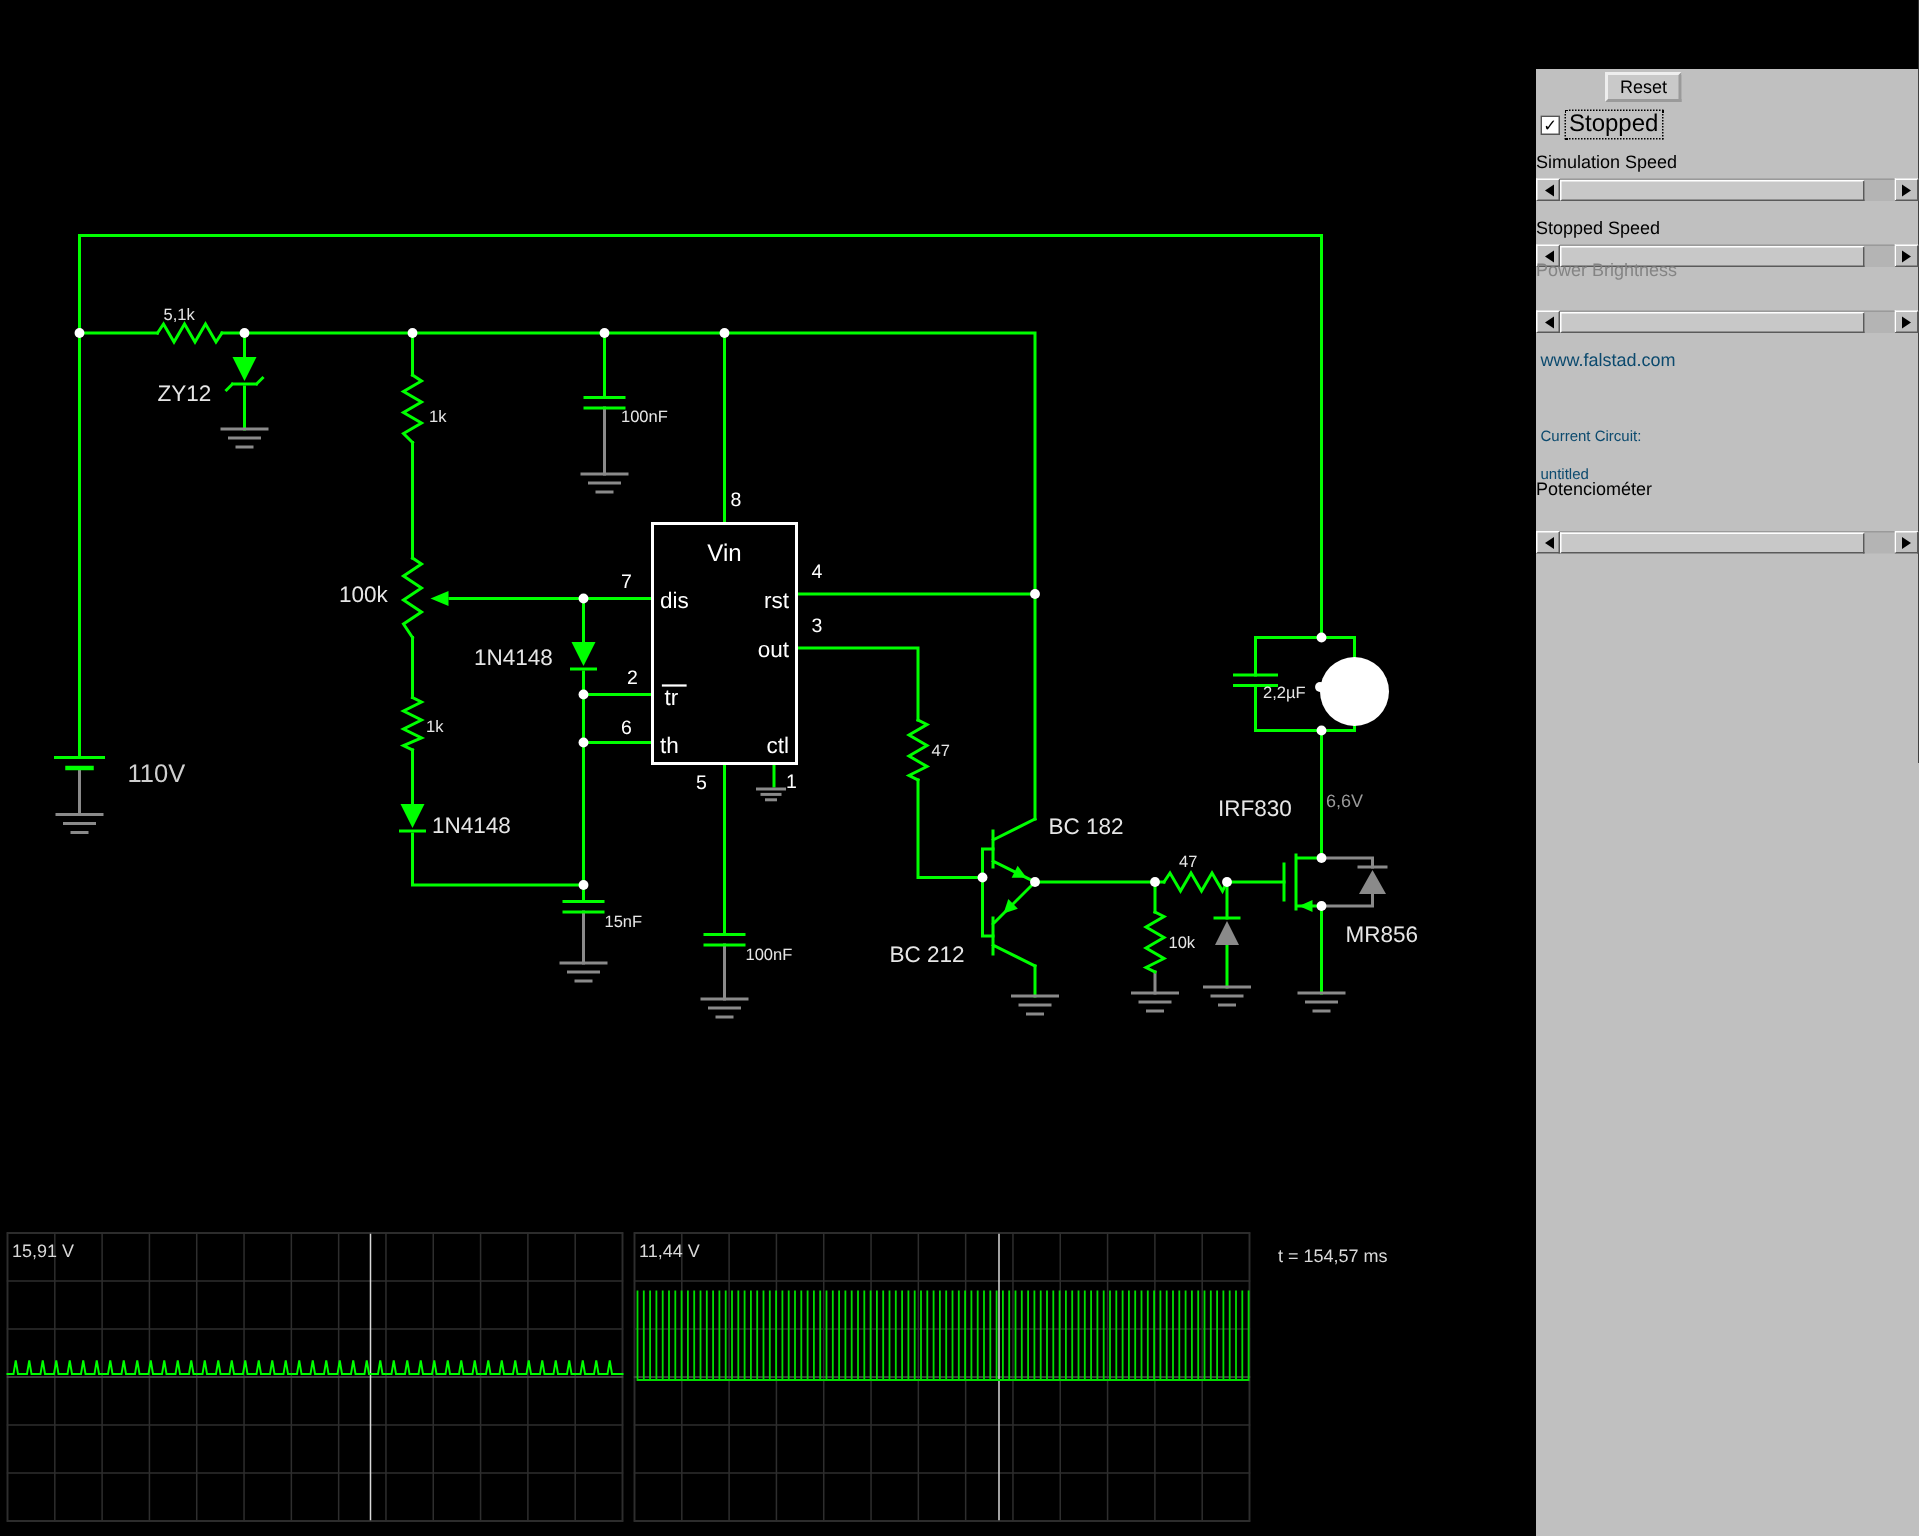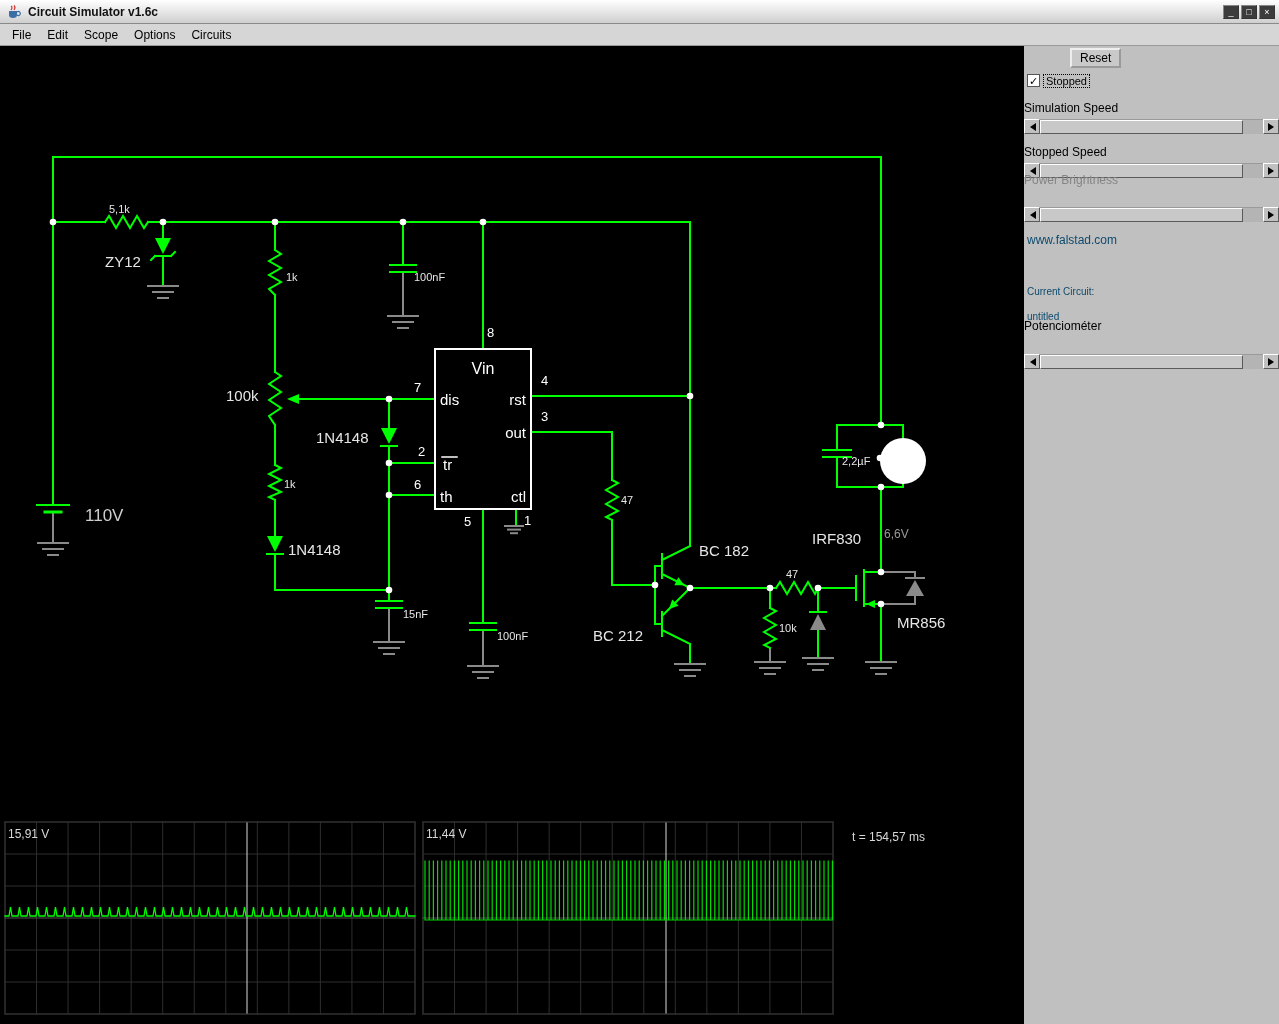--- a/index.html
+++ b/index.html
@@ -34,60 +34,40 @@
   .chipvin{font-size:16px;fill:#ffffff;}
   .scope-label{font-size:12px;fill:#d8d8d8;}
 
   
   .sidebar{position:absolute;left:1024px;top:46px;width:255px;height:978px;background:#c0c0c0;}
   .reset-btn{position:absolute;left:2px;top:2px;height:20px;padding:1px 8px;font-size:12px;
     font-family:"Liberation Sans",sans-serif;background:#c9c9c9;border:2px outset #eee;color:#000;margin-left:44px;}
   .stopped-row{position:absolute;left:3px;top:28px;display:flex;align-items:center;gap:4px;}
   .checkbox{width:13px;height:13px;background:#fff;border:1px solid #555;font-size:11px;
     line-height:12px;text-align:center;color:#000;}
-  .stopped-label{font-size:11px;color:#000;outline:1px dotted #000;padding:0 2px;}
+  .stopped-label{font-size:16px;color:#000;outline:1px dotted #000;padding:0 2px;}
   .sl-label{position:absolute;left:0;width:100%;text-align:left;font-size:12px;color:#000;}
   .sl-label.disabled{color:#848484;}
   .slider{position:absolute;left:0;width:100%;height:15px;display:flex;}
   .sl-btn{width:16px;height:15px;background:#c0c0c0;border:1px solid;
     border-color:#fff #5a5a5a #5a5a5a #fff;display:flex;align-items:center;justify-content:center;flex:0 0 auto;}
   .tri-l{width:0;height:0;border:4px solid transparent;border-right:6px solid #000;margin-left:-3px;}
   .tri-r{width:0;height:0;border:4px solid transparent;border-left:6px solid #000;margin-right:-3px;}
   .sl-track{flex:1;background:#b4b4b4;position:relative;border-top:1px solid #9a9a9a;}
   .sl-thumb{position:absolute;left:0;top:0;bottom:0;width:91%;background:#c8c8c8;
     border:1px solid;border-color:#fff #5a5a5a #5a5a5a #fff;}
   .side-text{position:absolute;left:3px;font-size:12px;color:#0c4a6e;}
   .side-text.cc,.side-text.name{font-size:10px;}
 </style>
 </head>
 <body>
 
 <div id="app">
 
-  <div class="titlebar">
-    <svg class="java-icon" viewBox="0 0 16 16">
-      <path d="M3,7 h8 v4 a4,3 0 0 1 -8,0 z" fill="#3a6ea5"></path>
-      <path d="M11,8 a2,2 0 1 1 0,3" stroke="#3a6ea5" stroke-width="1.2" fill="none"></path>
-      <path d="M5,2 q2,1.5 0,4 M8,1.5 q2,2 0,4.5" stroke="#c33" stroke-width="1.2" fill="none"></path>
-    </svg>
-    <span class="title-text">Circuit Simulator v1.6c</span>
-    <span class="win-btns">
-      <span class="win-btn">_</span>
-      <span class="win-btn">□</span>
-      <span class="win-btn">×</span>
-    </span>
-  </div>
-
-  <div class="menubar">
-    <span class="menu-item">File</span>
-    <span class="menu-item">Edit</span>
-    <span class="menu-item">Scope</span>
-    <span class="menu-item">Options</span>
-    <span class="menu-item">Circuits</span>
-  </div>
+
 
   <div id="canvas">
     <svg id="circuit-svg" width="1024" height="978" viewBox="0 46 1024 978" stroke-linecap="square">
 
       <g stroke="#00ff00" stroke-width="2" fill="none">
         <path d="M53,157 H881 M53,157 V505 M881,157 V425
                  M53,222 H105 M148,222 H690 M690,222 V546
                  M531,396 H690 M531,432 H612 M612,432 V480 M612,520 V585 M612,585 H655
                  M655,566 V624 M655,566 H662 M655,624 H662
                  M483,222 V349

